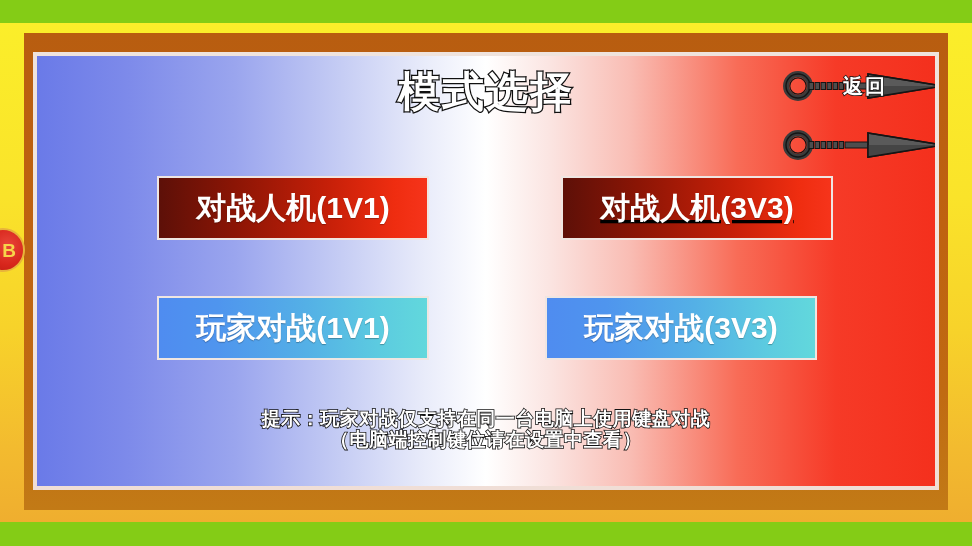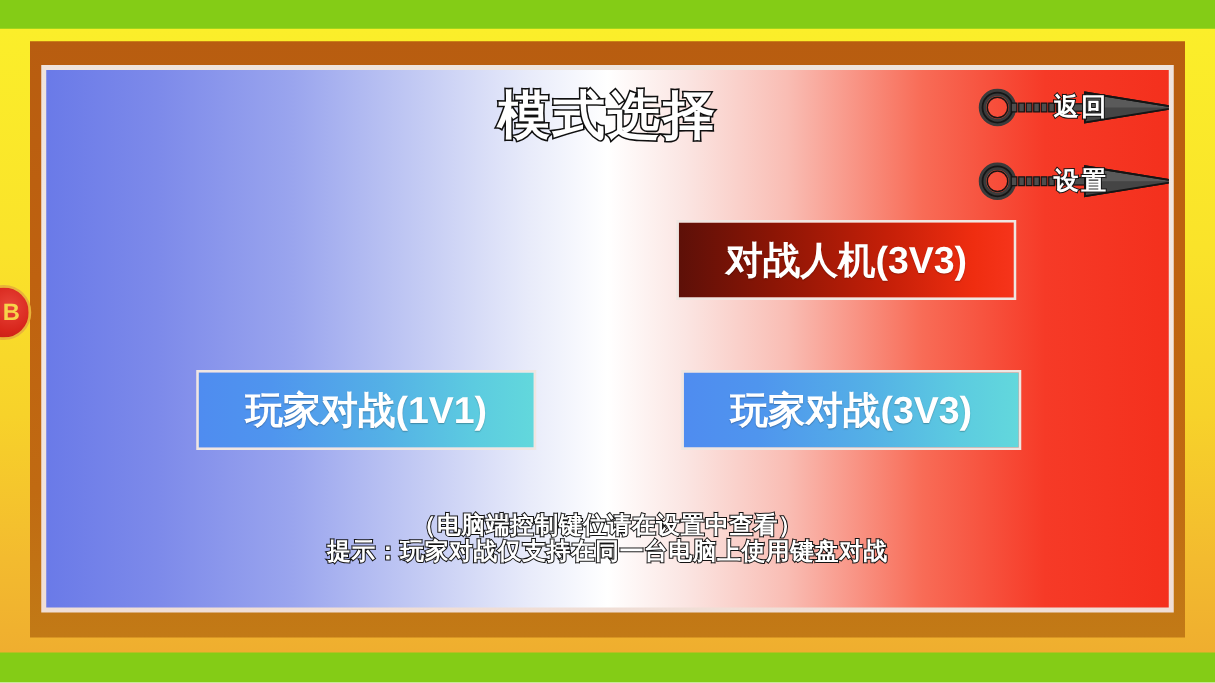--- a/index.html
+++ b/index.html
@@ -161,21 +161,21 @@
     text-shadow: 0 1px 1px rgba(0,0,0,0.28);
   }
   .mode-red {
     background: linear-gradient(90deg, #5d1008 0%, #8b1505 28%, #c41f08 62%, #ef2d10 88%, #f6341b 100%);
   }
   .mode-blue {
     background: linear-gradient(90deg, #4f8cf0 0%, #4f95ee 22%, #54b0e6 55%, #5ccbe0 82%, #62d8dc 100%);
   }
 
   #btn-ai-1v1    { left: 120px; top: 120px; }
-  #btn-ai-3v3    { left: 504px; top: 120px; }
+  #btn-ai-3v3    { left: 524px; top: 120px; text-decoration: underline; }
   #btn-pvp-1v1   { left: 120px; top: 240px; }
   #btn-pvp-3v3   { left: 508px; top: 240px; }
 
   
   #hint-block {
     position: absolute;
     left: 0;
     top: 353px;
     width: 898px;
     text-align: center;
@@ -275,39 +275,41 @@
         <rect x="33" y="14.5" width="4.5" height="7" fill="#4d4d4d" stroke="#151515" stroke-width="1"></rect>
         <rect x="39" y="14.5" width="4.5" height="7" fill="#4d4d4d" stroke="#151515" stroke-width="1"></rect>
         <rect x="45" y="14.5" width="4.5" height="7" fill="#4d4d4d" stroke="#151515" stroke-width="1"></rect>
         <rect x="51" y="14.5" width="4.5" height="7" fill="#4d4d4d" stroke="#151515" stroke-width="1"></rect>
         <rect x="57" y="14.5" width="4.5" height="7" fill="#4d4d4d" stroke="#151515" stroke-width="1"></rect>
         <rect x="63" y="15" width="24" height="6" fill="#4d4d4d" stroke="#151515" stroke-width="1"></rect>
         <polygon points="86,6 160,18 86,30" fill="#5a5a5a" stroke="#151515" stroke-width="1.5"></polygon>
         <polygon points="86,18 160,18 86,30" fill="#454545"></polygon>
         <polygon points="86,6 160,18 86,30" fill="none" stroke="#151515" stroke-width="1.5"></polygon>
       </svg>
-      <span class="spear-label">设置</span>
-    </div>
-
+    </div>
+
+    <div class="mode-button mode-red" id="btn-ai-1v1">
+      <span class="mode-label">对战人机(1V1)</span>
+    </div>
 
     <div class="mode-button mode-red" id="btn-ai-3v3">
       <span class="mode-label">对战人机(3V3)</span>
     </div>
 
     <div class="mode-button mode-blue" id="btn-pvp-1v1">
       <span class="mode-label">玩家对战(1V1)</span>
     </div>
 
     <div class="mode-button mode-blue" id="btn-pvp-3v3">
       <span class="mode-label">玩家对战(3V3)</span>
     </div>
 
     <div id="hint-block">
+      <div id="hint-line-1">提示：玩家对战仅支持在同一台电脑上使用键盘对战</div>
       <div id="hint-line-2">（电脑端控制键位请在设置中查看）</div>
-      <div id="hint-line-1">提示：玩家对战仅支持在同一台电脑上使用键盘对战</div>
     </div>
 
   </div>
 
   <div id="side-badge">
     <span class="badge-glyph">B</span>
   </div>
 
 </div>
 

